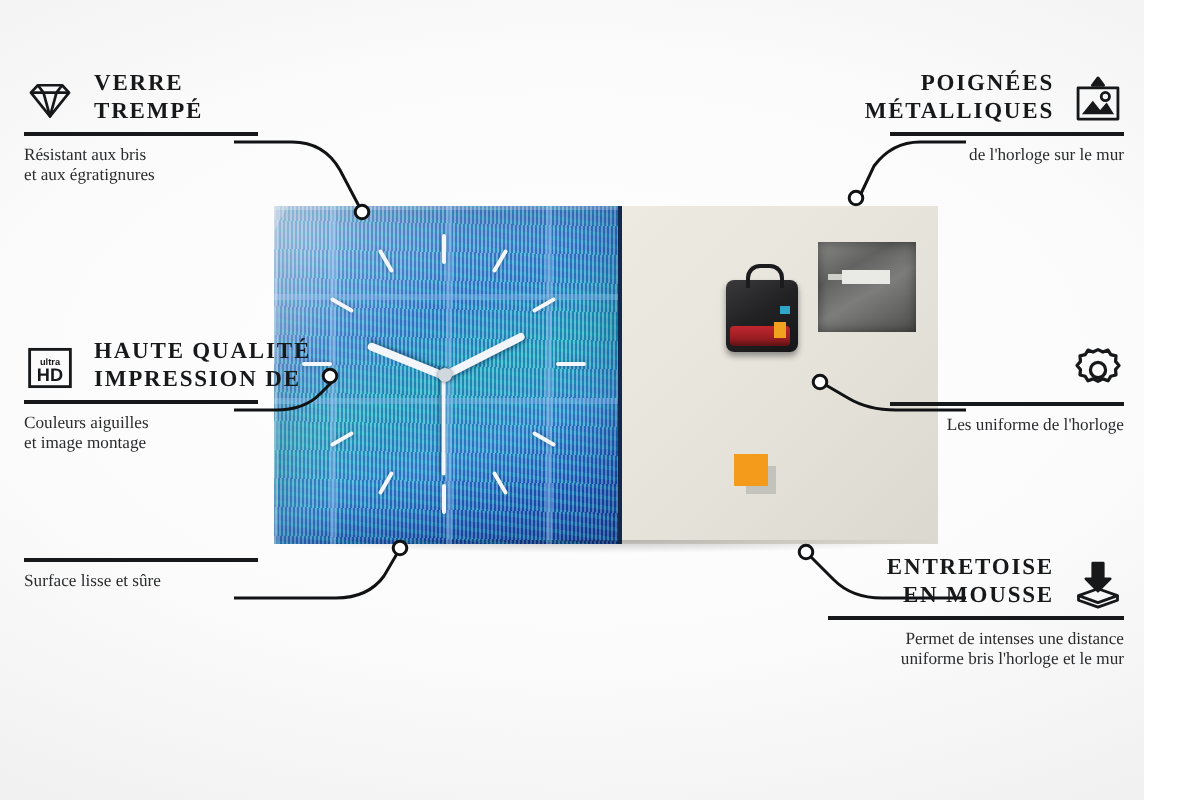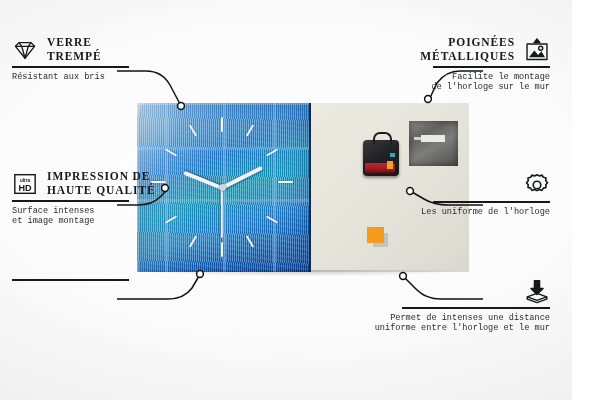--- a/index.html
+++ b/index.html
@@ -62,31 +62,31 @@
     box-shadow:0 2px 3px rgba(0,0,0,.4);
   }
   #mech-hook{position:absolute;left:10px;top:-8px;width:15px;height:10px;border:2px solid #1b1b1d;border-bottom:none;border-radius:7px 7px 0 0;}
   #battery{position:absolute;left:2px;bottom:3px;width:30px;height:10px;border-radius:2px;background:linear-gradient(180deg,#c0272d 0%,#9b1d22 60%,#5f1114 100%);}
   #battery-plus{position:absolute;right:2px;bottom:4px;width:6px;height:8px;background:#f0a11e;}
   #mech-dot{position:absolute;right:4px;top:13px;width:5px;height:4px;background:#2fa5c8;}
   #foam-spacer{position:absolute;left:56px;top:124px;width:17px;height:16px;background:#f59b1b;box-shadow:5px 5px 0 -1px rgba(170,170,165,.55);}
   
   .feature{position:absolute;width:200px;}
   .feature.left{left:12px;text-align:left;}
-  .feature.right{right:22px;text-align:right;}
+  .feature.right{right:10px;text-align:right;}
   .feat-head{display:flex;align-items:center;gap:9px;}
   .feature.right .feat-head{flex-direction:row-reverse;}
   .feat-title{
     font-family:"Liberation Serif",serif;font-weight:bold;
     font-size:11.5px;letter-spacing:.9px;color:#17181a;line-height:13.5px;
     text-transform:uppercase;
   }
   .feat-rule{height:1.6px;background:#17181a;margin:3px 0 4px 0;}
   .feat-desc{
-    font-family:Liberation Mono, monospace;font-size:8.6px;line-height:10.6px;color:#2a2b2d;
+    font-family:Liberation Serif, serif;font-size:8.6px;line-height:10.6px;color:#2a2b2d;
   }
   .icon{width:26px;height:26px;flex:0 0 26px;}
   .icon svg{display:block;width:26px;height:26px;}
   #connectors{position:absolute;inset:0;pointer-events:none;}
 </style>
 </head>
 <body>
 
 <div id="stage">
 
@@ -163,43 +163,45 @@
         </g>
           </svg>
       </span>
       <div>
         <div class="feat-title">VERRE</div>
         <div class="feat-title">TREMPÉ</div>
       </div>
     </div>
     <div class="feat-rule" style="width:117px"></div>
     <div class="feat-desc">Résistant aux bris</div>
+    <div class="feat-desc">et aux égratignures</div>
   </div>
 
   <div class="feature left" style="top:170px;">
     <div class="feat-head">
       <span class="icon">
         <svg viewBox="0 0 24 24">
           <rect x="2.6" y="3.4" width="18.8" height="17.2" fill="none" stroke="#17181a" stroke-width="1.3"></rect>
           <text x="12" y="10.4" text-anchor="middle" font-family="Liberation Sans, sans-serif" font-size="4.3" font-weight="bold" fill="#17181a">ultra</text>
           <text x="12" y="18.2" text-anchor="middle" font-family="Liberation Sans, sans-serif" font-size="8.4" font-weight="bold" fill="#17181a">HD</text>
         </svg>
       </span>
       <div>
+        <div class="feat-title">HAUTE QUALITÉ</div>
         <div class="feat-title">IMPRESSION DE</div>
-        <div class="feat-title">HAUTE QUALITÉ</div>
       </div>
     </div>
     <div class="feat-rule" style="width:117px"></div>
-    <div class="feat-desc">Surface intenses</div>
+    <div class="feat-desc">Couleurs aiguilles</div>
     <div class="feat-desc">et image montage</div>
   </div>
 
   <div class="feature left" style="top:276px;">
     <div class="feat-rule" style="width:117px"></div>
+    <div class="feat-desc">Surface lisse et sûre</div>
     <div class="feat-desc"></div>
   </div>
 
   <div class="feature right" style="top:36px;">
     <div class="feat-head">
       <span class="icon">
         <svg viewBox="0 0 24 24">
             <g fill="none" stroke="#17181a" stroke-width="1.3" stroke-linejoin="round">
           <path d="M12 1.8 L9.4 5.2 H14.6 Z" fill="#17181a"></path>
           <rect x="2.8" y="6.4" width="18.4" height="14.4"></rect>
@@ -207,21 +209,20 @@
           <circle cx="15.4" cy="10.4" r="1.9"></circle>
         </g>
           </svg>
       </span>
       <div>
         <div class="feat-title">POIGNÉES</div>
         <div class="feat-title">MÉTALLIQUES</div>
       </div>
     </div>
     <div class="feat-rule" style="width:117px;margin-left:auto;"></div>
-    <div class="feat-desc">Facilite le montage</div>
     <div class="feat-desc">de l'horloge sur le mur</div>
   </div>
 
   <div class="feature right" style="top:172px;">
     <div class="feat-head">
       <span class="icon">
         <svg viewBox="0 0 24 24">
             <g fill="none" stroke="#17181a" stroke-width="1.5" stroke-linejoin="round">
           <path d="M12 2.6 l2.3 1.1 2.3-.9 1.3 2.1 2.4.6 -.2 2.5 1.6 1.9 -1.6 1.9 .2 2.5 -2.4 .6 -1.3 2.1 -2.3-.9 -2.3 1.1 -2.3-1.1 -2.3 .9 -1.3-2.1 -2.4-.6 .2-2.5 -1.6-1.9 1.6-1.9 -.2-2.5 2.4-.6 1.3-2.1 2.3 .9 Z"></path>
           <circle cx="12" cy="12" r="3.5"></circle>
@@ -237,19 +238,23 @@
     <div class="feat-head">
       <span class="icon">
         <svg viewBox="0 0 24 24">
             <g fill="none" stroke="#17181a" stroke-width="1.3" stroke-linejoin="round">
           <path d="M9.6 2.4 h4.8 v7.2 h3.2 L12 15.2 L6.4 9.6 h3.2 Z" fill="#17181a"></path>
           <path d="M12 14.2 L21 17.4 L12 20.6 L3 17.4 Z"></path>
           <path d="M3 17.4 v2.1 L12 22.7 L21 19.5 v-2.1"></path>
         </g>
           </svg>
       </span>
+      <div>
+        <div class="feat-title">ENTRETOISE</div>
+        <div class="feat-title">EN MOUSSE</div>
+      </div>
     </div>
     <div class="feat-rule" style="width:148px;margin-left:auto;"></div>
     <div class="feat-desc">Permet de intenses une distance</div>
-    <div class="feat-desc">uniforme entre l'horloge et le mur</div>
+    <div class="feat-desc">uniforme bris l'horloge et le mur</div>
   </div>
 
 </div>
 
 </body></html>

